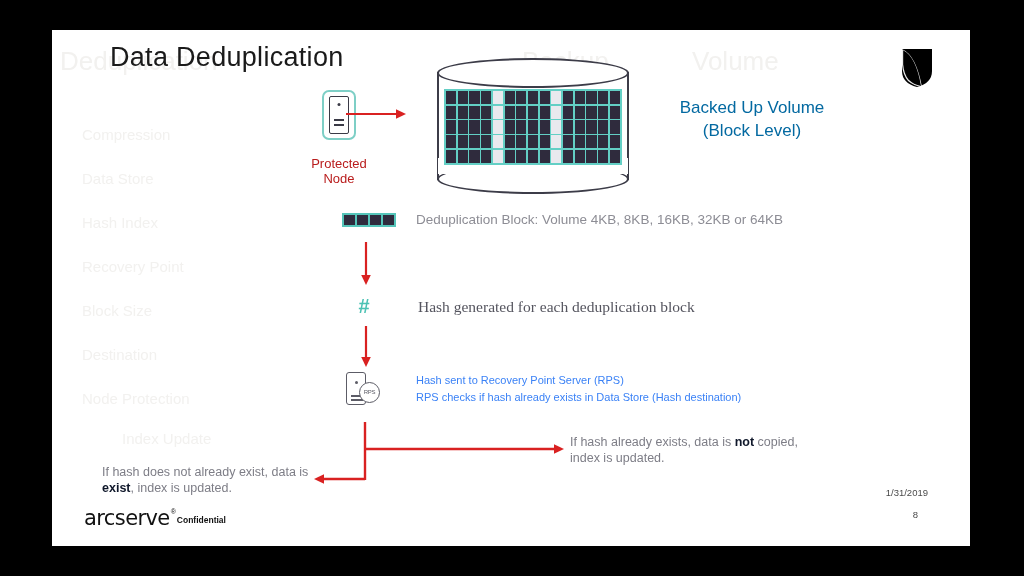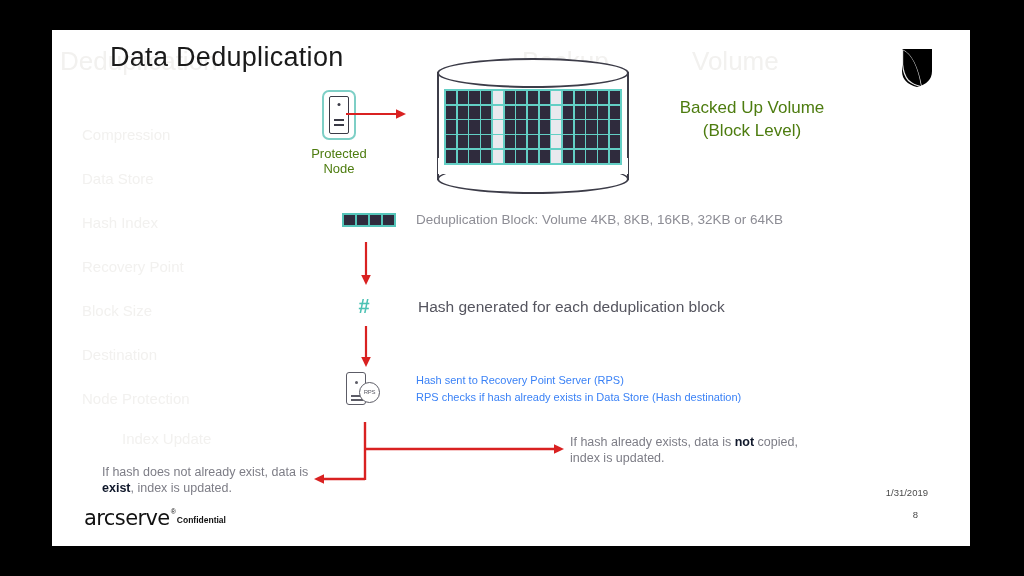--- a/index.html
+++ b/index.html
@@ -107,24 +107,24 @@
   .node-line {
     position: absolute;
     left: 4px; right: 4px;
     height: 1.8px;
     background: #3a3a46;
   }
   .node-line.l1 { top: 22px; }
   .node-line.l2 { top: 27px; }
 
   #protected-node-label {
-    margin-top: 6px;
+    margin-top: 16px;
     font-size: 13px;
     line-height: 15px;
-    color: #4d7c0f;
+    color: #b91c1c;
     font-family: "Liberation Sans", sans-serif;
   }
 
   
   .arrow-svg { position: absolute; overflow: visible; }
 
   
   #volume-group {
     position: absolute;
     left: 385px;
@@ -192,21 +192,21 @@
   #block-grid .blk.sep {
     background: #e9e9ee;
   }
 
   #volume-caption {
     position: absolute;
     left: 215px;
     top: 38px;
     font-size: 17px;
     line-height: 23px;
-    color: #4d7c0f;
+    color: #0369a1;
     text-align: center;
     width: 200px;
     font-family: "Liberation Sans", sans-serif;
   }
 
   
   #dedup-legend {
     position: absolute;
     left: 290px;
     top: 182px;
@@ -244,21 +244,21 @@
     text-align: center;
     font-size: 20px;
     font-weight: bold;
     color: #4cc2b4;
     font-family: "Liberation Sans", sans-serif;
   }
   #hash-label {
     margin-left: 42px;
     font-size: 15.5px;
     color: #55555f;
-    font-family: Liberation Sans, sans-serif;
+    font-family: Liberation Serif, serif;
   }
 
   
   #rps-row {
     position: absolute;
     left: 294px;
     top: 340px;
     display: flex;
     align-items: center;
   }

